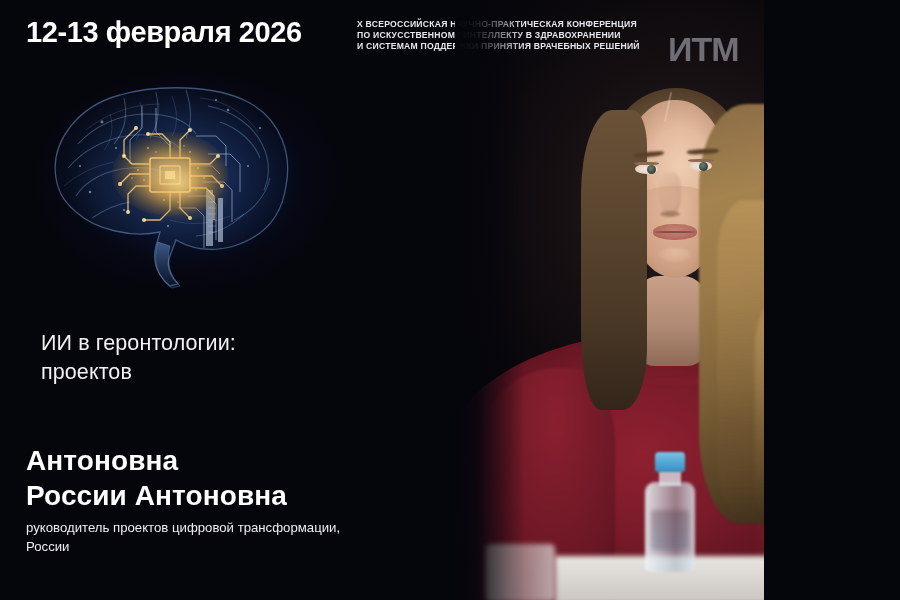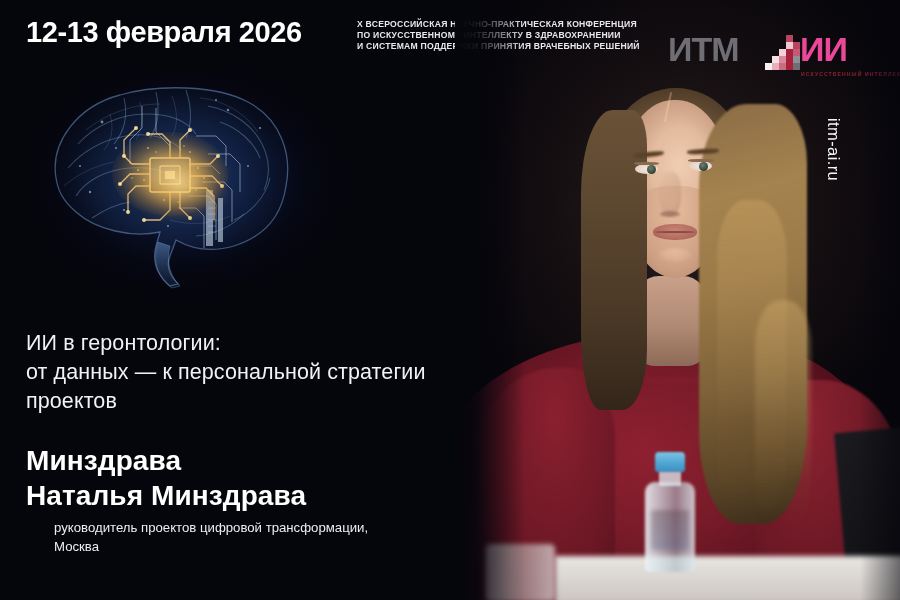--- a/index.html
+++ b/index.html
@@ -5,21 +5,21 @@
   * { margin:0; padding:0; box-sizing:border-box; }
   html,body { width:900px; height:600px; }
   body {
     background:#05050c;
     font-family:"Liberation Sans", sans-serif;
     overflow:hidden;
     position:relative;
   }
   .poster {
     position:absolute; inset:0;
-    width:900px; height:600px;
+    width:764px; height:600px;
     background:#05050c;
     overflow:hidden;
     padding-left:12px;
   }
 
   
   .photo-wrap {
     position:absolute; left:455px; top:0; width:445px; height:600px;
     overflow:hidden;
   }
@@ -269,35 +269,35 @@
     letter-spacing:-1px; line-height:34px;
   }
   .logo-sub {
     position:absolute; left:133px; top:42px;
     font-size:5.1px; font-weight:bold; color:#8d2036;
     letter-spacing:1.1px; text-transform:uppercase;
     white-space:nowrap;
   }
 
   .talk-title {
-    position:absolute; left:26px; top:329px; width:510px;
+    position:absolute; left:41px; top:329px; width:510px;
     font-size:21.5px; font-weight:normal; color:#f2f2f5;
     line-height:29px; letter-spacing:0.1px;
   }
   .speaker {
     position:absolute; left:26px; top:443px; width:470px;
     font-size:28px; font-weight:bold; color:#ffffff;
     line-height:35px; letter-spacing:0.1px;
   }
   .affil {
     position:absolute; left:26px; top:518px; width:470px;
     font-size:13.2px; font-weight:normal; color:#eeeef2;
     line-height:19px;
   }
-  .affil div { white-space:nowrap;margin-left:28px; }
+  .affil div { white-space:nowrap; }
 
   .url {
     position:absolute; left:843px; top:118px;
     font-size:16.5px; color:#f4f4f7; letter-spacing:0.4px;
     transform:rotate(90deg); transform-origin:left top;
     white-space:nowrap;
   }
 </style>
 </head>
 <body>
@@ -511,29 +511,28 @@
         <rect x="30" y="28" width="7" height="7" fill="#a8203c"></rect>
         <rect x="37" y="28" width="7" height="7" fill="#6e6e74"></rect>
       </g>
     </svg>
     <div class="logo-ii">ИИ</div>
     <div class="logo-sub">Искусственный интеллект</div>
   </div>
 
   <div class="talk-title">
     <div>ИИ в геронтологии:</div>
-    <div>от данных — к персональной стратегии</div>
     <div>проектов</div>
   </div>
 
   <div class="speaker">
-    <div>Минздрава</div>
-    <div>Наталья Минздрава</div>
+    <div>Антоновна</div>
+    <div>России Антоновна</div>
   </div>
 
   <div class="affil">
     <div>руководитель проектов цифровой трансформации,</div>
-    <div>Москва</div>
+    <div>России</div>
   </div>
 
   <div class="url">itm-ai.ru</div>
 
 </div>
 
 </body></html>

